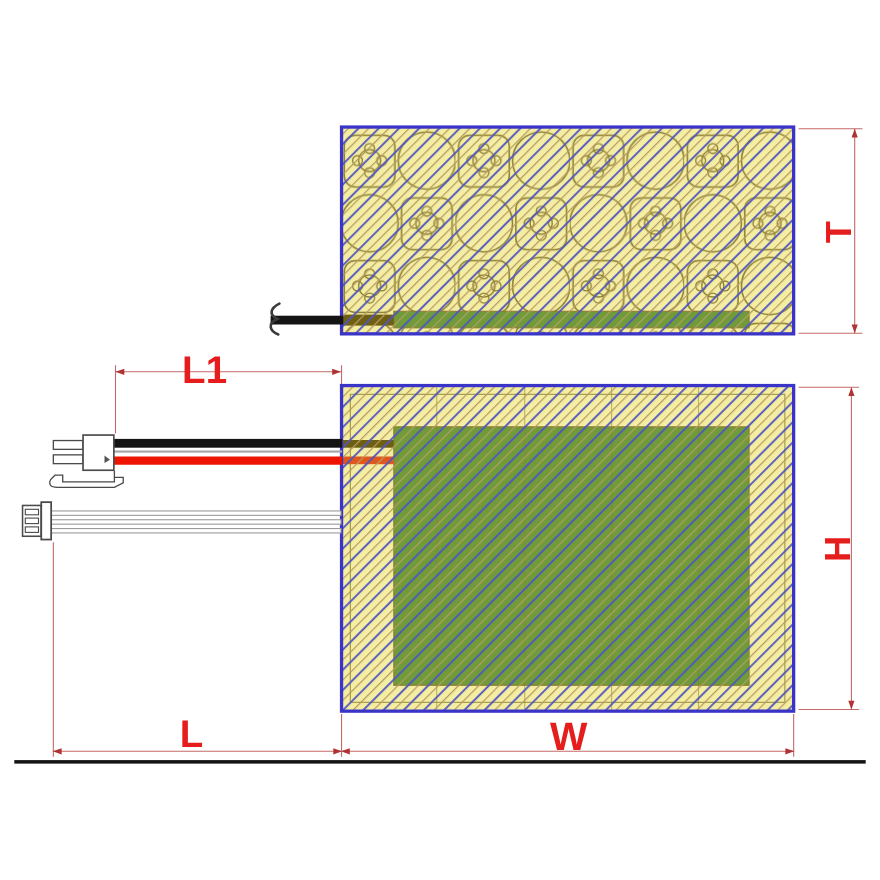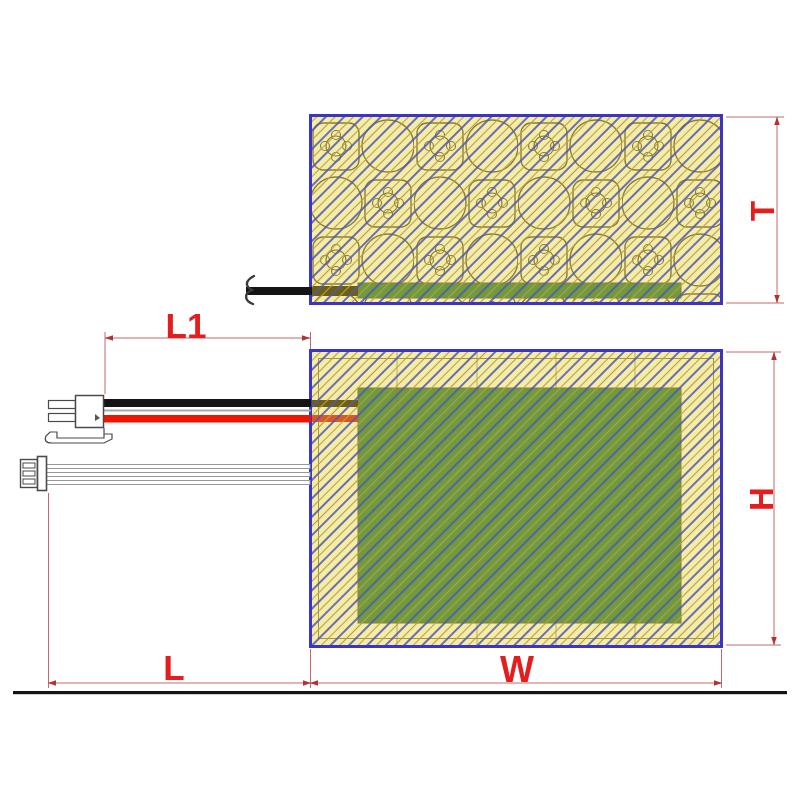--- a/index.html
+++ b/index.html
@@ -1,21 +1,21 @@
 <!DOCTYPE html>
 <html style="--dimension-red: #e51d1d; --line-red: #c46868; --arrow-red: #b03232; --panel-border-blue: #3a35c8; --panel-yellow: #f4eda2; --cell-outline: #8d7f2f; --heater-green: #6f9b38; --hatch-blue: #5156bd; --hatch-tan: #b39b63; --wire-black: #141414; --wire-red: #ee1500; --inner-wire-olive: #6f5f10; --inner-wire-orange: #e0571c; --connector-outline: #4a4a4a; --baseline-black: #141414;"><head>
 <meta charset="utf-8">
 <style>
   html,body{margin:0;padding:0;background:#ffffff;}
   .stage{position:relative;width:800px;height:800px;background:#fff;overflow:hidden;
          font-family:"Liberation Sans", sans-serif;}
   svg{position:absolute;left:0;top:0;}
   .dim-label{position:absolute;color:var(--dimension-red,#e51d1d);font-weight:bold;
              text-align:center;line-height:1;user-select:none;}
-  .lbl-l1{left:150px;top:308px;width:72px;font-size:35px;}
+  .lbl-l1{left:150px;top:319px;width:72px;font-size:35px;}
   .lbl-l{left:144px;top:650px;width:60px;font-size:35px;}
   .lbl-w{left:481px;top:652px;width:72px;font-size:36px;}
   .lbl-t{left:744px;top:192px;width:38px;height:38px;line-height:38px;font-size:33px;
          transform:rotate(-90deg);}
   .lbl-h{left:743px;top:480px;width:38px;height:38px;line-height:38px;font-size:33px;
          transform:rotate(-90deg);}
   
   .panel-border{stroke:var(--panel-border-blue,#3a35c8);fill:none;}
   .panel-fill{fill:var(--panel-yellow,#f4eda2);}
   .green-fill{fill:var(--heater-green,#6f9b38);stroke:var(--cell-outline,#8d7f2f);stroke-width:1;}

